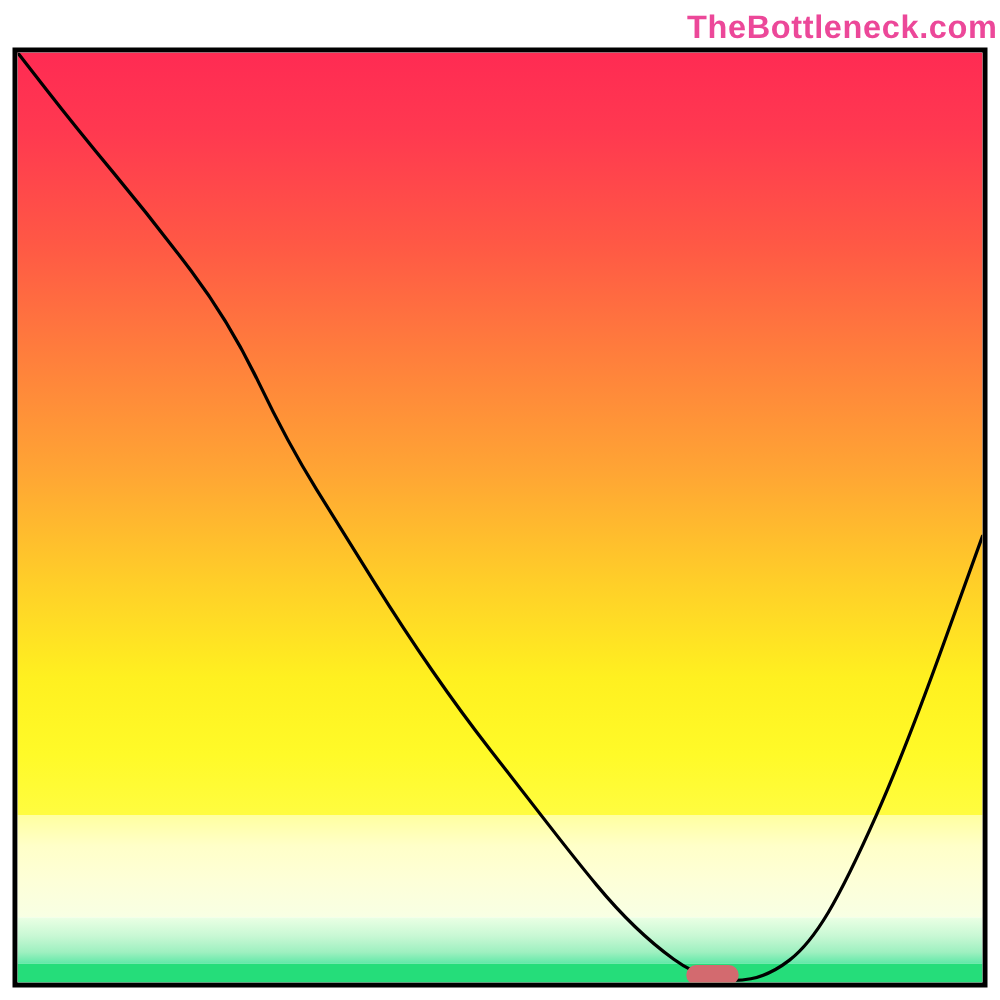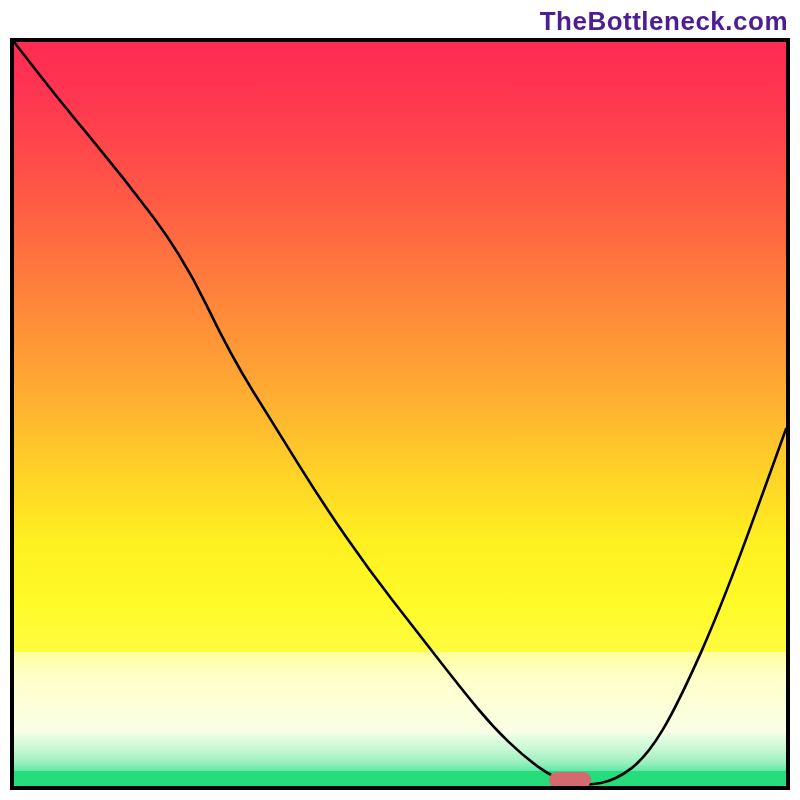--- a/index.html
+++ b/index.html
@@ -12,24 +12,24 @@
     font-family: Arial, Helvetica, sans-serif;
   }
   .chart-wrap {
     position: relative;
     width: 800px;
     height: 800px;
   }
   .watermark {
     position: absolute;
     top: 6px;
-    right: 12px;
+    right: 2px;
     font-size: 26px;
     font-weight: bold;
-    color: #4c1d95;
+    color: #ec4899;
     letter-spacing: 0.5px;
     z-index: 10;
   }
   .plot-outer {
     position: absolute;
     left: 10px;
     top: 38px;
     width: 780px;
     height: 752px;
     border: 4px solid #000;

